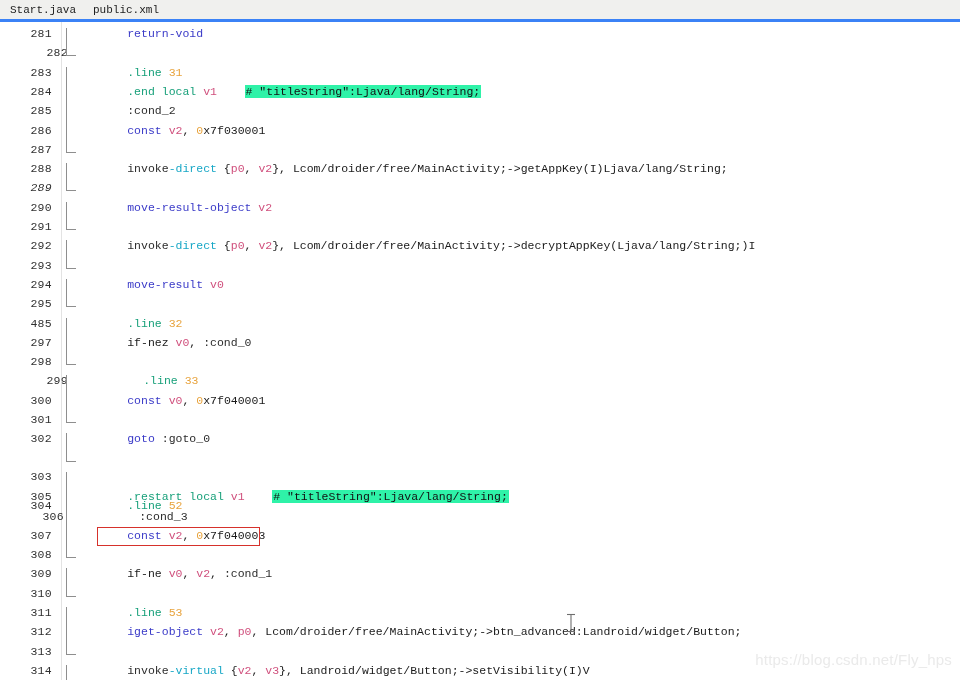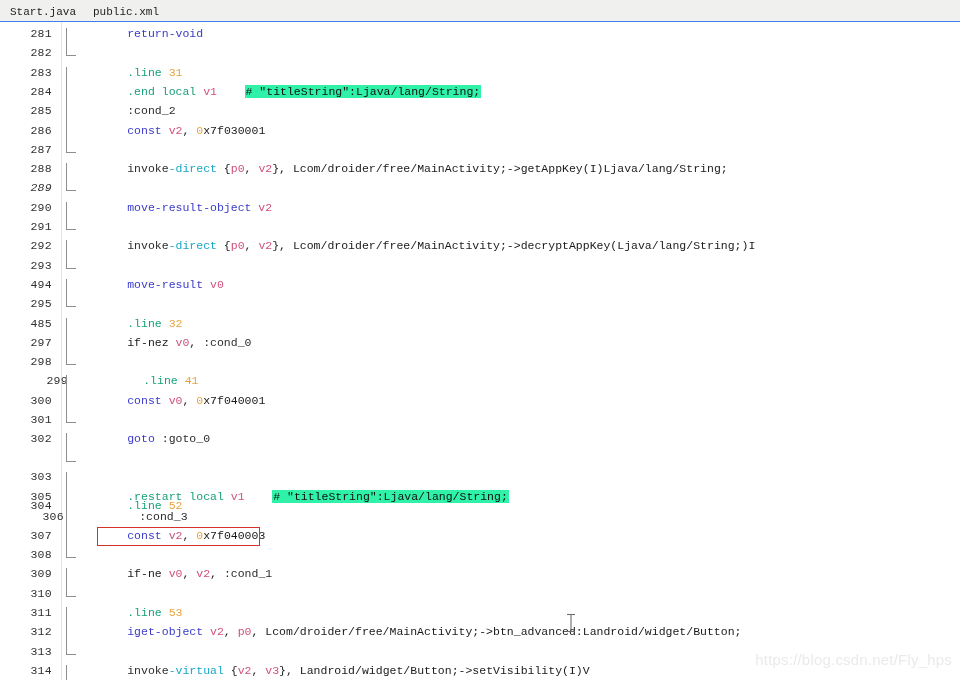--- a/index.html
+++ b/index.html
@@ -14,21 +14,21 @@
     overflow: hidden;
     font-family: "Liberation Sans", sans-serif;
     position: relative;
   }
 
   
   #tabbar {
     position: relative;
     height: 22px;
     background: #f0f0ee;
-    border-bottom: 1px solid #3b82f6;
+    border-bottom: 3px solid #3b82f6;
     display: flex;
     align-items: flex-end;
     padding-left: 2px;
     box-sizing: border-box;
   }
   .tab {
     font-family: "Liberation Mono", monospace;
     font-size: 11px;
     color: #1b1b1b;
     line-height: 16px;
@@ -164,38 +164,38 @@
 
 <div id="tabbar">
   <div class="tab">Start.java</div>
   <div class="tab">public.xml</div>
 </div>
 
 <div id="editor">
   <div id="gutter-rule"></div>
   <div id="code-area">
       <div class="row" style="top: 2px; position: absolute; left: 0px; right: 0px;"><span class="ln">281</span><span class="code"><span class="k-plain">        </span><span class="k-op">return-void</span></span></div>
-      <div class="row" style="top: 21.3px; position: absolute; left: 0px; right: 0px;"><span class="ln">282</span><span class="code"></span></div>
+      <div class="row" style="top: 21.3px; position: absolute; left: 16px; right: 0px;"><span class="ln">282</span><span class="code"></span></div>
       <div class="row" style="top: 40.6px; position: absolute; left: 0px; right: 0px;"><span class="ln">283</span><span class="code"><span class="k-plain">        </span><span class="k-dir">.line </span><span class="k-num">31</span></span></div>
       <div class="row" style="top: 59.9px; position: absolute; left: 0px; right: 0px;"><span class="ln">284</span><span class="code"><span class="k-plain">        </span><span class="k-dir">.end local </span><span class="k-reg">v1</span><span class="k-plain">    </span><span class="hl-green"># "titleString":Ljava/lang/String;</span></span></div>
       <div class="row" style="top: 79.2px; position: absolute; left: 0px; right: 0px;"><span class="ln">285</span><span class="code"><span class="k-plain">        </span><span class="k-label">:cond_2</span></span></div>
       <div class="row" style="top: 98.5px; position: absolute; left: 0px; right: 0px;"><span class="ln">286</span><span class="code"><span class="k-plain">        </span><span class="k-op">const </span><span class="k-reg">v2</span><span class="k-plain">, </span><span class="k-hexpre">0</span><span class="k-plain">x7f030001</span></span></div>
       <div class="row" style="top: 117.8px; position: absolute; left: 0px; right: 0px;"><span class="ln">287</span><span class="code"></span></div>
       <div class="row" style="top: 137.1px; position: absolute; left: 0px; right: 0px;"><span class="ln">288</span><span class="code"><span class="k-plain">        </span><span class="k-op2">invoke</span><span class="k-suffix">-direct</span><span class="k-plain"> {</span><span class="k-reg">p0</span><span class="k-plain">, </span><span class="k-reg">v2</span><span class="k-plain">}, Lcom/droider/free/MainActivity;-&gt;getAppKey(I)Ljava/lang/String;</span></span></div>
       <div class="row" style="top: 156.4px; position: absolute; left: 0px; right: 0px; font-style: italic;"><span class="ln">289</span><span class="code"></span></div>
       <div class="row" style="top: 175.7px; position: absolute; left: 0px; right: 0px;"><span class="ln">290</span><span class="code"><span class="k-plain">        </span><span class="k-op">move-result-object </span><span class="k-reg">v2</span></span></div>
       <div class="row" style="top: 195px; position: absolute; left: 0px; right: 0px;"><span class="ln">291</span><span class="code"></span></div>
       <div class="row" style="top: 214.3px; position: absolute; left: 0px; right: 0px;"><span class="ln">292</span><span class="code"><span class="k-plain">        </span><span class="k-op2">invoke</span><span class="k-suffix">-direct</span><span class="k-plain"> {</span><span class="k-reg">p0</span><span class="k-plain">, </span><span class="k-reg">v2</span><span class="k-plain">}, Lcom/droider/free/MainActivity;-&gt;decryptAppKey(Ljava/lang/String;)I</span></span></div>
       <div class="row" style="top: 233.6px; position: absolute; left: 0px; right: 0px;"><span class="ln">293</span><span class="code"></span></div>
-      <div class="row" style="top: 252.9px; position: absolute; left: 0px; right: 0px;"><span class="ln">494</span><span class="code"><span class="k-plain">        </span><span class="k-op">move-result </span><span class="k-reg">v0</span></span></div>
+      <div class="row" style="top: 252.9px; position: absolute; left: 0px; right: 0px;"><span class="ln">294</span><span class="code"><span class="k-plain">        </span><span class="k-op">move-result </span><span class="k-reg">v0</span></span></div>
       <div class="row" style="top: 272.2px; position: absolute; left: 0px; right: 0px;"><span class="ln">295</span><span class="code"></span></div>
       <div class="row" style="top: 291.5px; position: absolute; left: 0px; right: 0px;"><span class="ln">485</span><span class="code"><span class="k-plain">        </span><span class="k-dir">.line </span><span class="k-num">32</span></span></div>
       <div class="row" style="top: 310.8px; position: absolute; left: 0px; right: 0px;"><span class="ln">297</span><span class="code"><span class="k-plain">        </span><span class="k-plain">if-nez </span><span class="k-reg">v0</span><span class="k-plain">, </span><span class="k-label">:cond_0</span></span></div>
       <div class="row" style="top: 330.1px; position: absolute; left: 0px; right: 0px;"><span class="ln">298</span><span class="code"></span></div>
-      <div class="row" style="top: 349.4px; position: absolute; left: 0px; right: 0px; margin-left: 16px;"><span class="ln">299</span><span class="code"><span class="k-plain">        </span><span class="k-dir">.line </span><span class="k-num">41</span></span></div>
+      <div class="row" style="top: 349.4px; position: absolute; left: 0px; right: 0px; margin-left: 16px;"><span class="ln">299</span><span class="code"><span class="k-plain">        </span><span class="k-dir">.line </span><span class="k-num">33</span></span></div>
       <div class="row" style="top: 368.7px; position: absolute; left: 0px; right: 0px;"><span class="ln">300</span><span class="code"><span class="k-plain">        </span><span class="k-op">const </span><span class="k-reg">v0</span><span class="k-plain">, </span><span class="k-hexpre">0</span><span class="k-plain">x7f040001</span></span></div>
       <div class="row" style="top: 388px; position: absolute; left: 0px; right: 0px;"><span class="ln">301</span><span class="code"></span></div>
       <div class="row" style="top: 407.3px; position: absolute; left: 0px; right: 0px;"><span class="ln">302</span><span class="code"><span class="k-plain">        </span><span class="k-op">goto </span><span class="k-label">:goto_0</span></span></div>
       <div class="row" style="top: 445px; position: absolute; left: 0px; right: 0px;"><span class="ln">303</span><span class="code"></span></div>
       <div class="row" style="top: 445.9px; position: absolute; left: 0px; right: 0px; margin-top: 28px;"><span class="ln">304</span><span class="code"><span class="k-plain">        </span><span class="k-dir">.line </span><span class="k-num">52</span></span></div>
       <div class="row" style="top: 465.2px; position: absolute; left: 0px; right: 0px;"><span class="ln">305</span><span class="code"><span class="k-plain">        </span><span class="k-dir">.restart local </span><span class="k-reg">v1</span><span class="k-plain">    </span><span class="hl-green"># "titleString":Ljava/lang/String;</span></span></div>
       <div class="row" style="top: 484.5px; position: absolute; left: 12px; right: 0px;"><span class="ln">306</span><span class="code"><span class="k-plain">        </span><span class="k-label">:cond_3</span></span></div>
       <div class="row" style="top: 503.8px; position: absolute; left: 0px; right: 0px;"><span class="ln">307</span><span class="code"><span class="k-plain">        </span><span class="k-op">const </span><span class="k-reg">v2</span><span class="k-plain">, </span><span class="k-hexpre">0</span><span class="k-plain">x7f040003</span></span></div>
       <div class="row" style="top: 523.1px; position: absolute; left: 0px; right: 0px;"><span class="ln">308</span><span class="code"></span></div>
       <div class="row" style="top: 542.4px; position: absolute; left: 0px; right: 0px;"><span class="ln">309</span><span class="code"><span class="k-plain">        </span><span class="k-plain">if-ne </span><span class="k-reg">v0</span><span class="k-plain">, </span><span class="k-reg">v2</span><span class="k-plain">, </span><span class="k-label">:cond_1</span></span></div>

